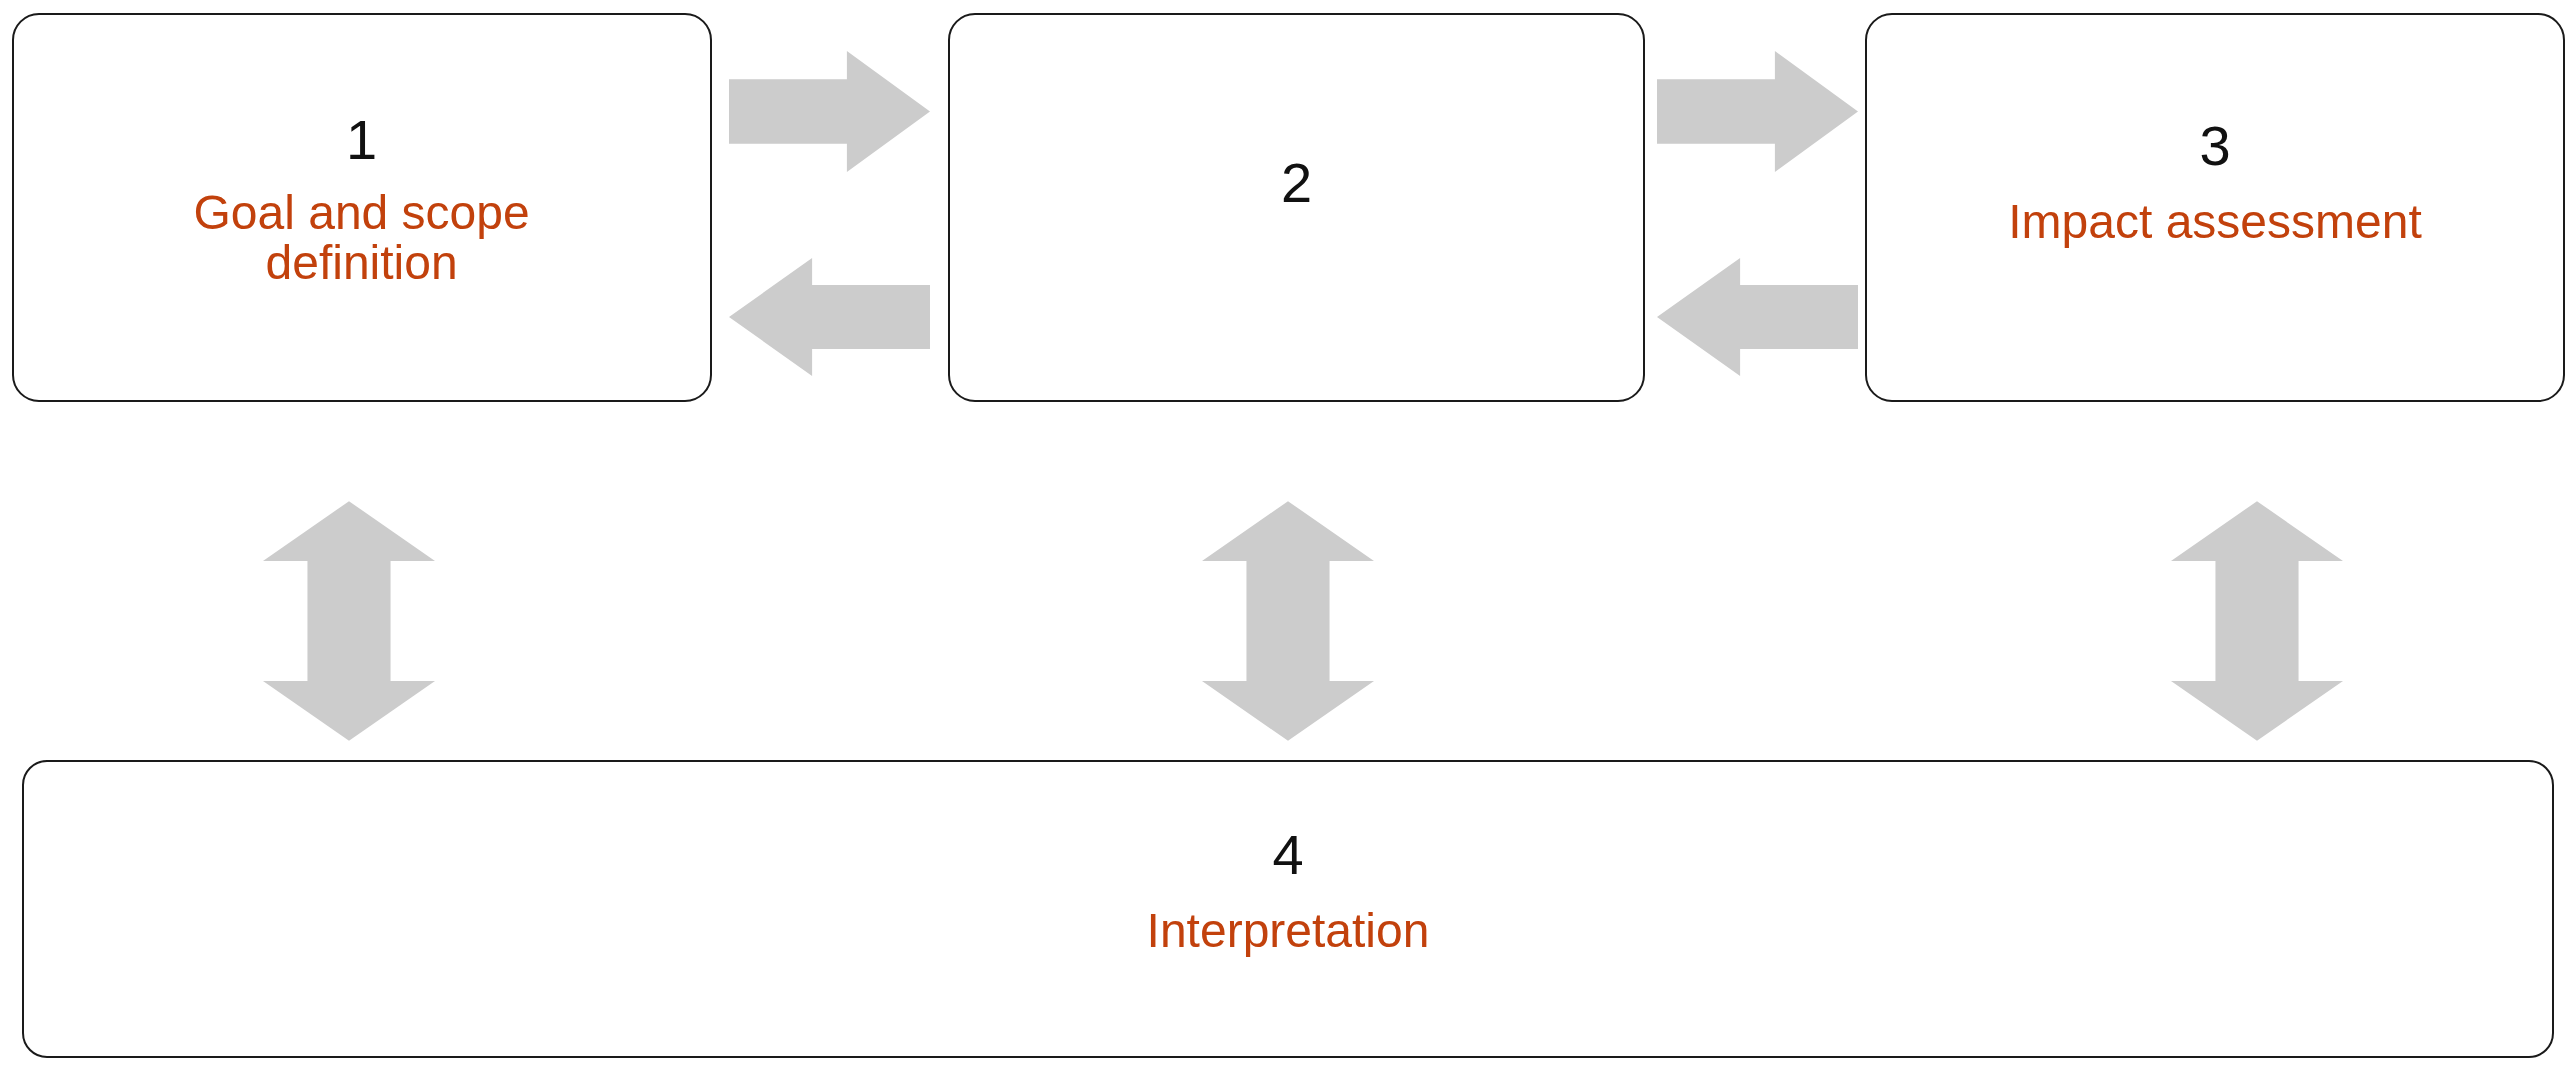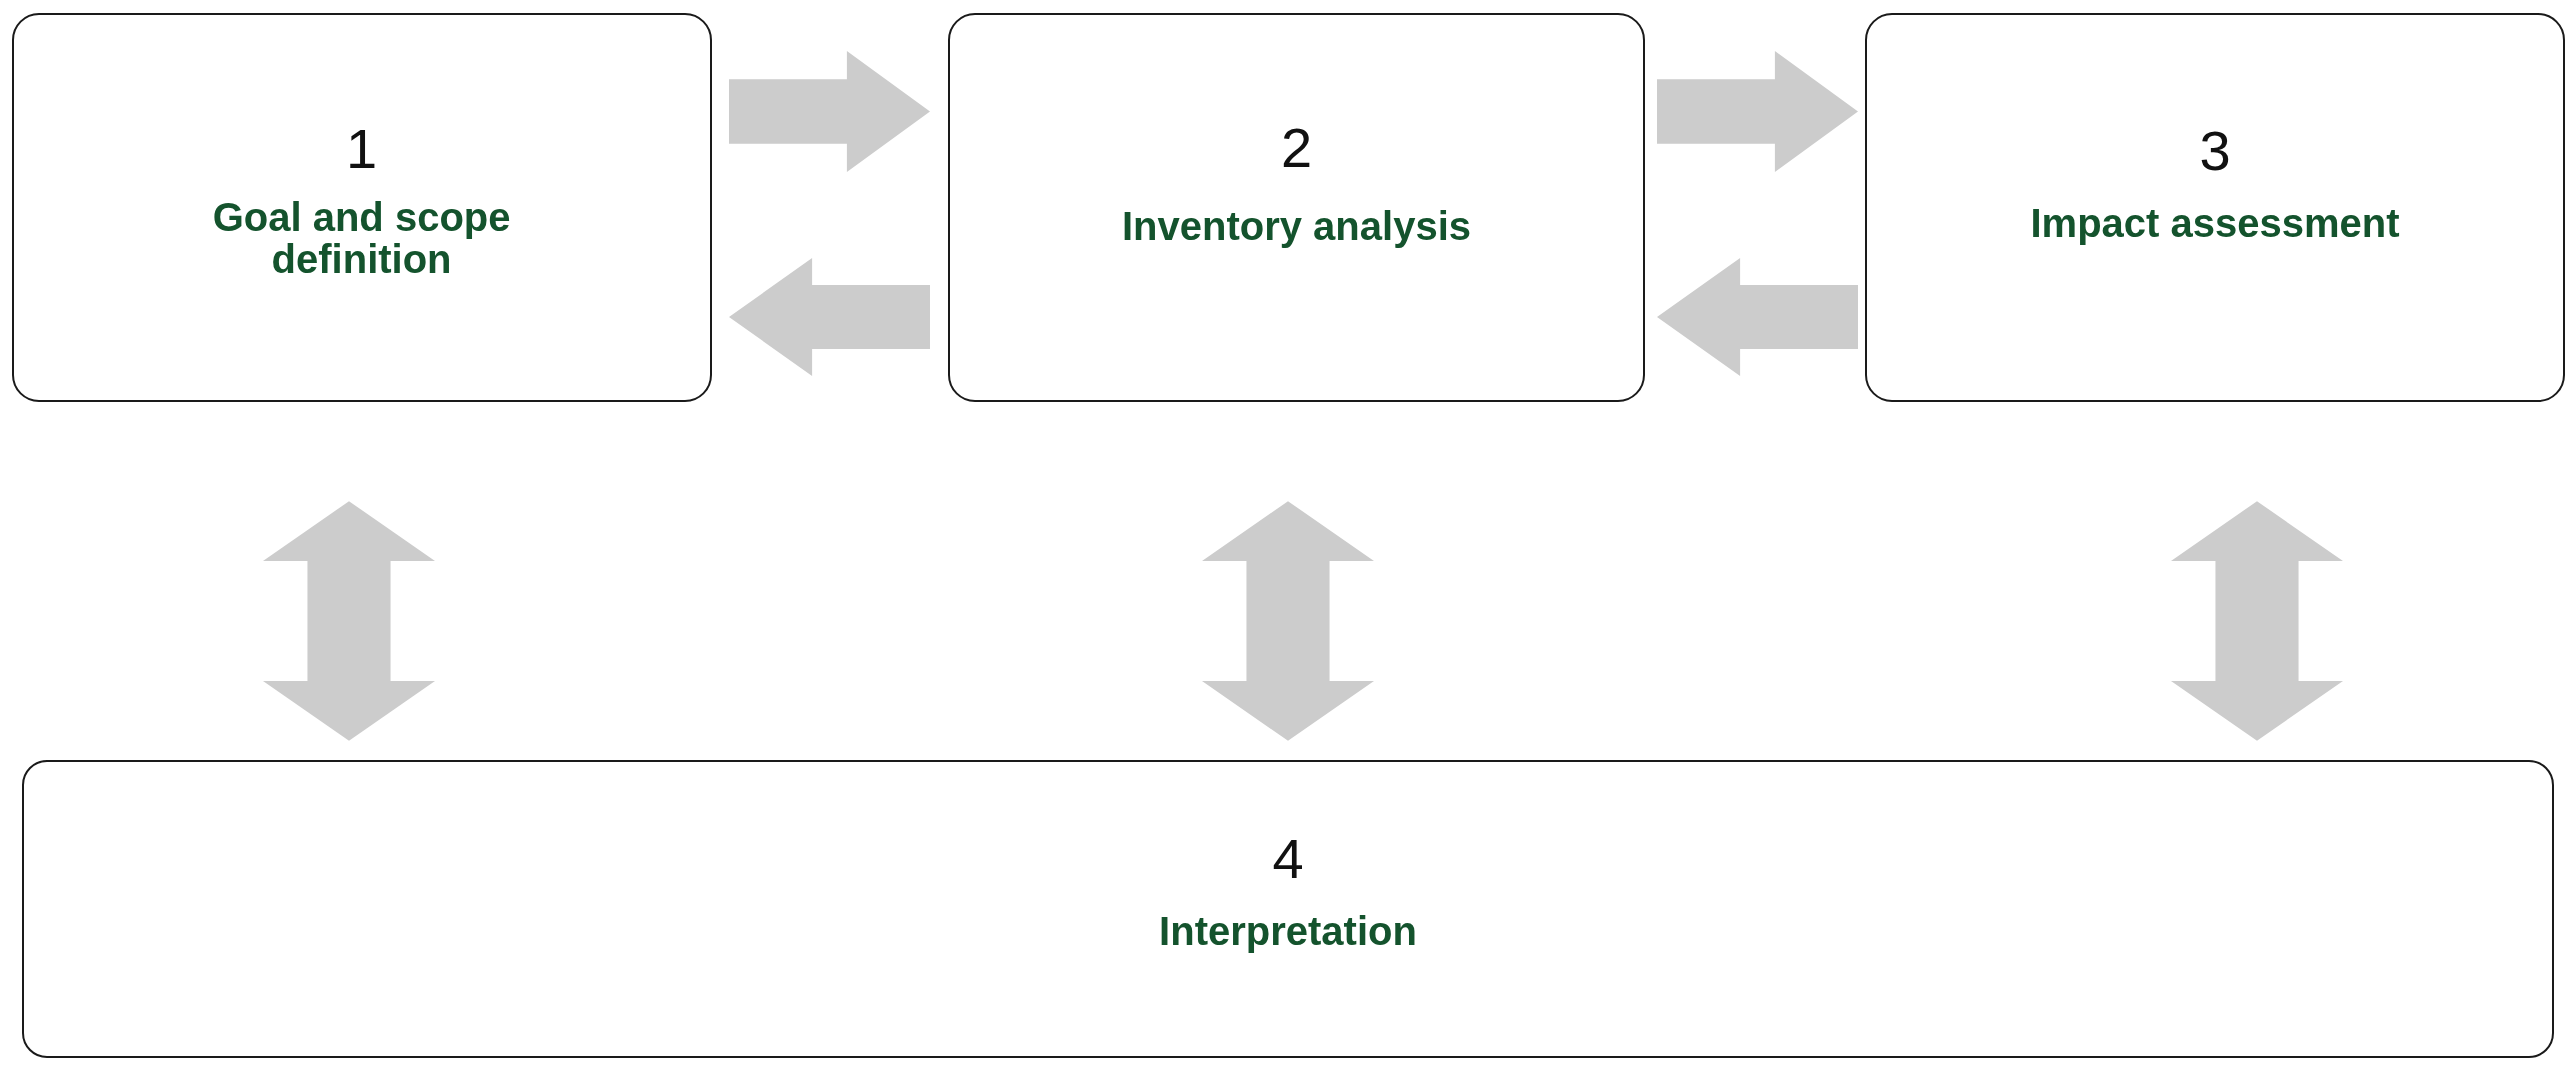--- a/index.html
+++ b/index.html
@@ -33,23 +33,23 @@
     text-align: center;
   }
   .phase-num {
     font-size: 56px;
     font-weight: 400;
     color: #111111;
     line-height: 1.0;
     letter-spacing: 0px;
   }
   .phase-label {
-    font-size: 40px;
-    font-weight: bold;
-    color: #14532d;
+    font-size: 48px;
+    font-weight: normal;
+    color: #c2410c;
     line-height: 1.05;
     margin-top: 23px;
     padding: 0 13.5px;
     white-space: pre-line;
   }
 
   
   #box-goal-scope {
     left: 11.6px;  top: 12.6px;
     width: 700px; height: 389px;
@@ -104,21 +104,20 @@
 <div id="diagram-root">
 
   <div class="phase-box" id="box-goal-scope">
     <div class="phase-num">1</div>
     <div class="phase-label">Goal and scope
 definition</div>
   </div>
 
   <div class="phase-box" id="box-inventory">
     <div class="phase-num">2</div>
-    <div class="phase-label">Inventory analysis</div>
   </div>
 
   <div class="phase-box" id="box-impact">
     <div class="phase-num">3</div>
     <div class="phase-label">Impact assessment</div>
   </div>
 
   <div class="phase-box" id="box-interpretation">
     <div class="phase-num">4</div>
     <div class="phase-label">Interpretation</div>

